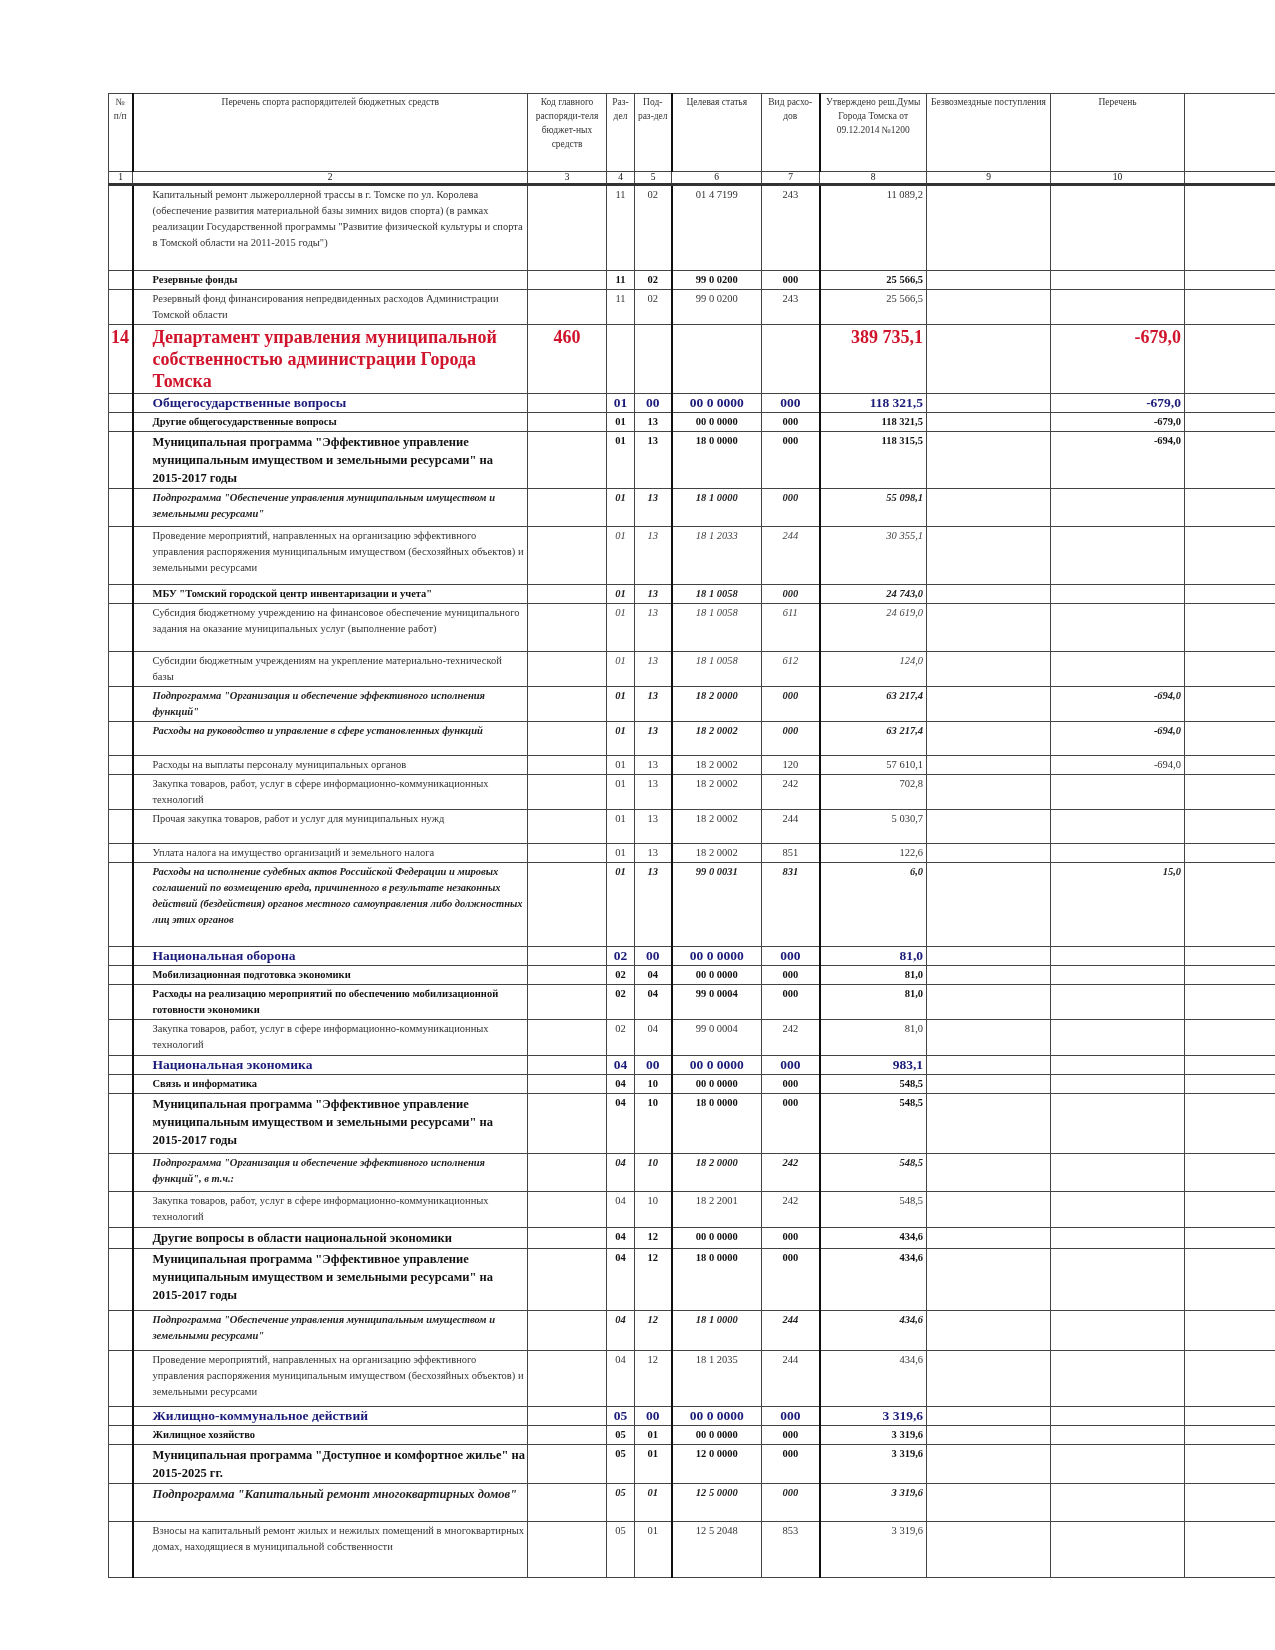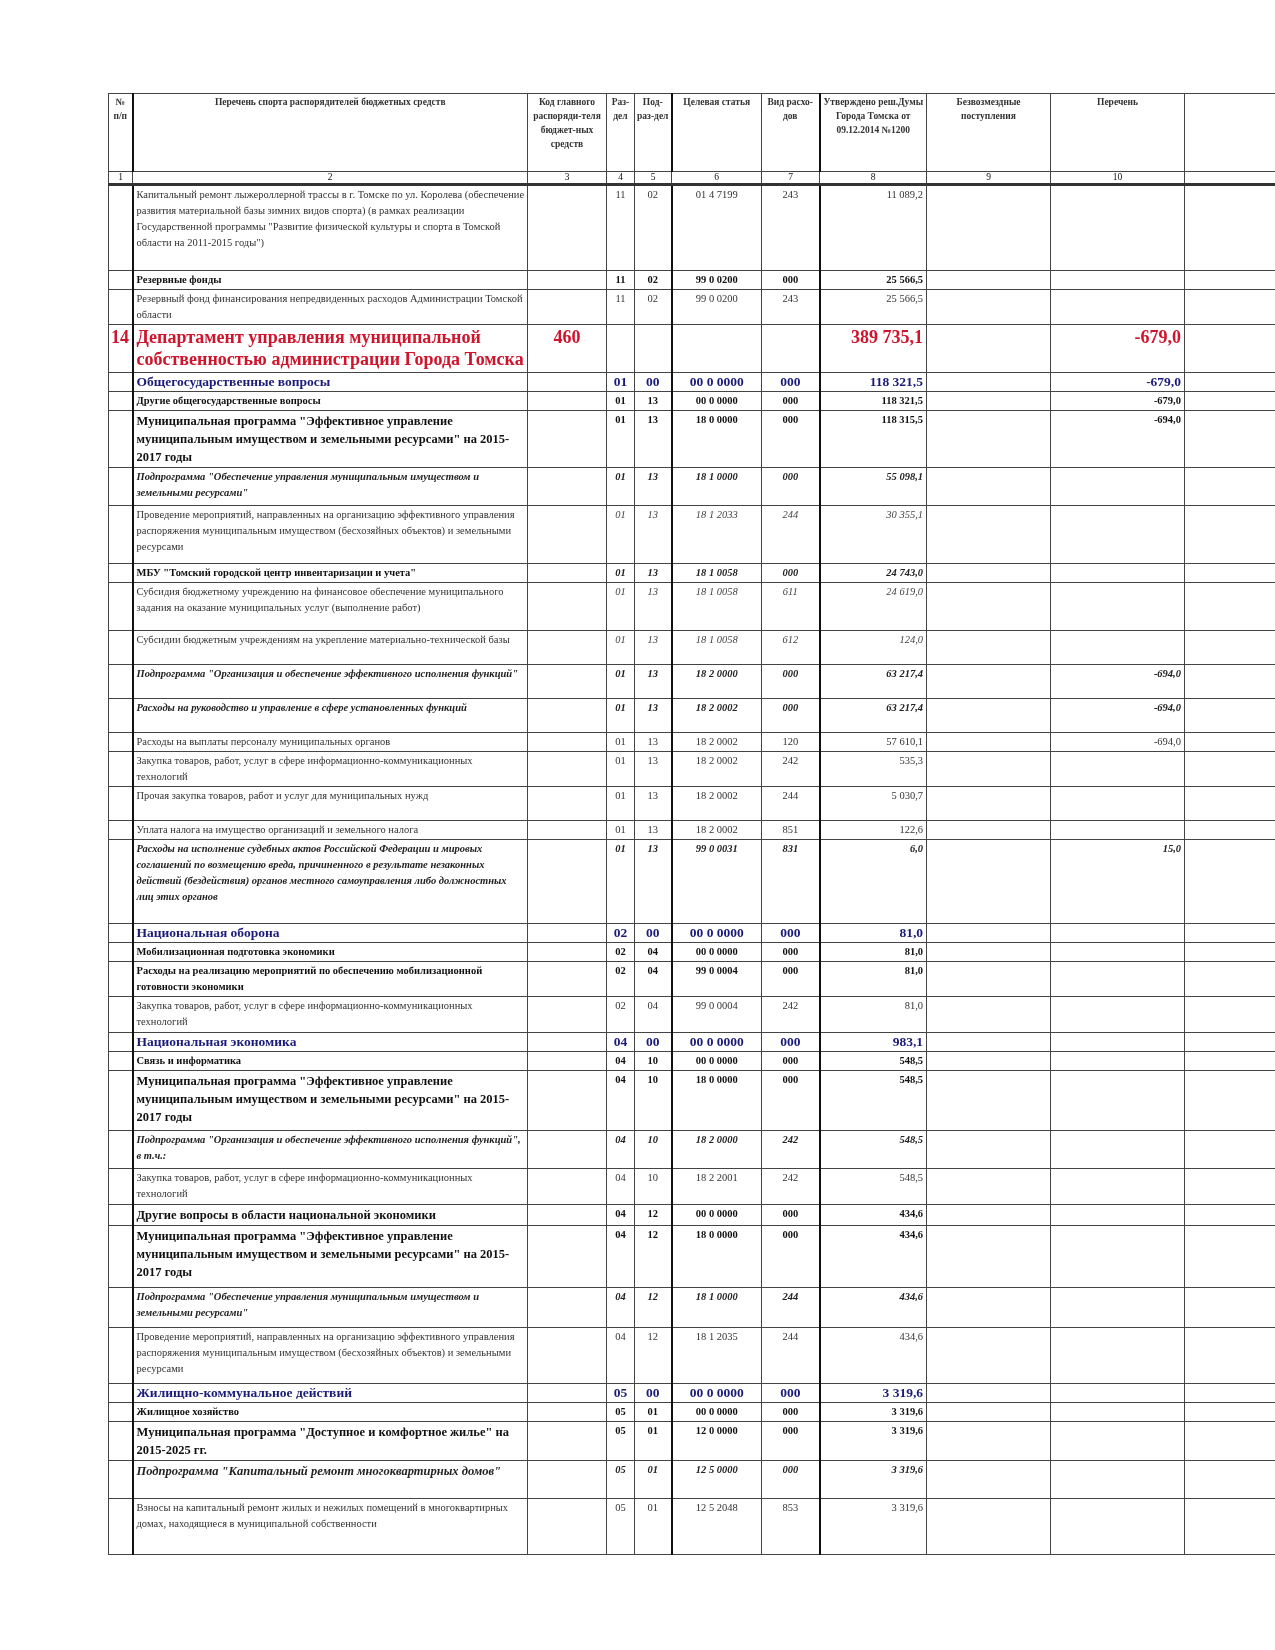--- a/index.html
+++ b/index.html
@@ -1,23 +1,23 @@
 <!DOCTYPE html>
 <html><head>
 <meta charset="utf-8">
 <style>
   html,body{margin:0;padding:0;background:#fff;}
   body{width:1275px;height:1650px;position:relative;overflow:hidden;font-family:"Liberation Serif","DejaVu Serif",serif;color:#111;}
   table{position:absolute;left:108px;top:93px;border-collapse:collapse;table-layout:fixed;width:1180px;}
   td,th{border:1px solid #444;padding:1px 2px;vertical-align:top;font-size:10.5px;line-height:16px;overflow:hidden;}
-  th{font-weight:bold;text-align:center;font-size:9.5px;line-height:14px;color:#333;height:75px;}
+  th{font-weight:normal;text-align:center;font-size:9.5px;line-height:14px;color:#333;height:75px;}
   tr.nums td{text-align:center;font-size:9.5px;line-height:11px;height:11px;padding:0;border-bottom:3px solid #333;}
   td.c{text-align:center;}
   td.r{text-align:right;padding-right:3px;}
-  td.name{padding-left:3px;}
+  td.name{padding-left:19px;}
   .plain{color:#333;}
   .bold{font-weight:bold;color:#111;}
   .bolditalic{font-weight:bold;font-style:italic;color:#222;}
   .italic{font-style:italic;color:#444;}
   .section{font-weight:bold;color:#1b1b7a;font-size:13.5px;border-radius:7px;}
   .dept{font-weight:bold;color:#d0142c;font-size:18px;line-height:22px;}
   .program{font-weight:bold;font-size:12.5px;line-height:18px;}
   .thick-left{border-left:2px solid #111;}
 </style>
 </head>
@@ -262,21 +262,21 @@
         <td class="c plain"></td>
       </tr>
       <tr style="height: 34px;">
         <td class="c plain"></td>
         <td class="name thick-left plain">  Закупка товаров, работ, услуг в сфере информационно-коммуникационных технологий</td>
         <td class="c plain"></td>
         <td class="c plain">01</td>
         <td class="c plain">13</td>
         <td class="c thick-left plain">18 2 0002</td>
         <td class="c plain">242</td>
-        <td class="r thick-left plain">535,3</td>
+        <td class="r thick-left plain">702,8</td>
         <td class="c plain"></td>
         <td class="r plain"></td>
         <td class="c plain"></td>
       </tr>
       <tr style="height: 34px;">
         <td class="c plain"></td>
         <td class="name thick-left plain">  Прочая закупка товаров, работ и услуг для муниципальных нужд</td>
         <td class="c plain"></td>
         <td class="c plain">01</td>
         <td class="c plain">13</td>

